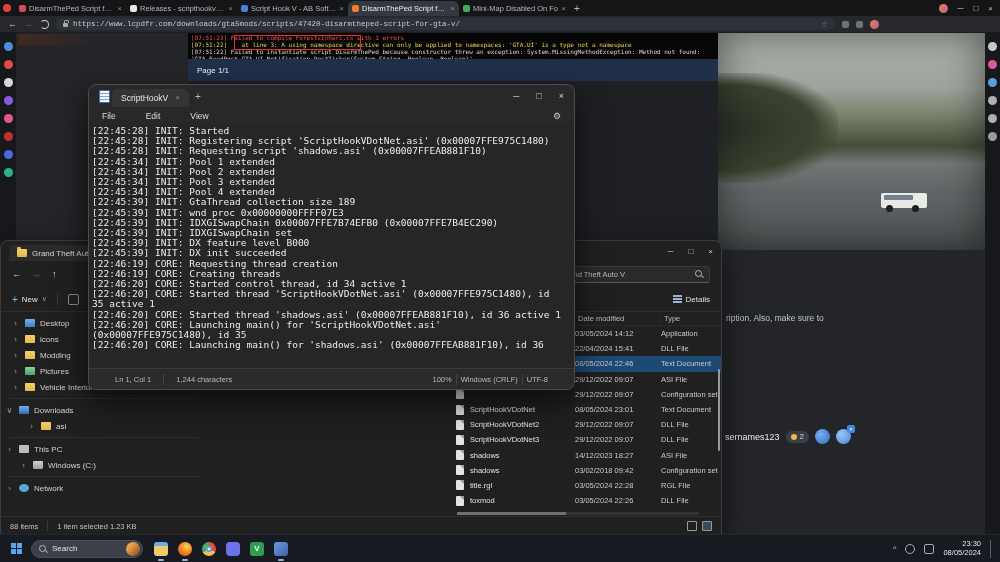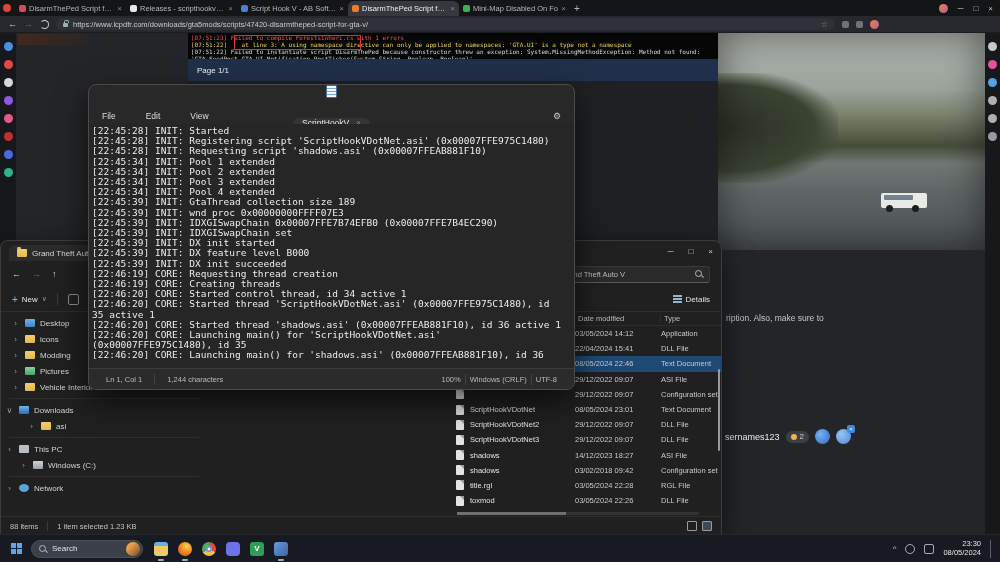--- a/index.html
+++ b/index.html
@@ -22,21 +22,21 @@
   .mini-avatar{width:9px;height:9px;border-radius:50%;background:linear-gradient(135deg,#e08a4a,#b85a9a);}
   .glyph-min::before{content:"─";} .glyph-max::before{content:"□";} .glyph-close::before{content:"×";}
   .toolbar{position:absolute;top:16px;left:0;right:0;height:17px;background:#26282d;border-bottom:1px solid #1b1c1f;display:flex;align-items:center;gap:7px;padding:0 8px;box-sizing:border-box;}
   .nav-arrow{color:#cfd2d6;font-size:9px;line-height:9px;}
   .nav-arrow.dim{color:#64676c;}
   .arrow-back::before{content:"←";} .arrow-fwd::before{content:"→";} .arrow-up::before{content:"↑";}
   .refresh{width:7px;height:7px;border:1px solid #cfd2d6;border-radius:50%;border-left-color:transparent;flex:none;}
   .addr{flex:1;max-width:765px;height:12px;background:#2e3137;border-radius:6px;display:flex;align-items:center;gap:5px;padding:0 7px;}
   .lock{width:5px;height:4px;background:#9fb3a8;border-radius:1px;position:relative;margin-top:2px;flex:none;}
   .lock::before{content:"";position:absolute;top:-3px;left:1px;width:3px;height:2px;border:1px solid #9fb3a8;border-bottom:none;border-radius:2px 2px 0 0;}
-  .url{font-size:7.5px;color:#c6c9ce;white-space:nowrap;overflow:hidden;}
+  .url{font-size:7.5px;color:#c6c9ce;white-space:nowrap;overflow:hidden;font-family:Liberation Mono, monospace;}
   .addr-star{margin-left:auto;color:#8a8d92;font-size:8px;} .addr-star::before{content:"☆";}
   .toolbar-right{display:flex;align-items:center;gap:7px;}
   .tb-dot{width:7px;height:7px;border-radius:2px;background:#6f7378;}
   
   .rail{position:absolute;top:33px;bottom:0;width:16px;background:#17181b;display:flex;flex-direction:column;align-items:center;gap:9px;padding-top:9px;z-index:1;}
   .rail-left{left:0;} .rail-right{right:0;width:15px;}
   .rail-ico{width:9px;height:9px;border-radius:50%;background:#888;flex:none;}
   
   .page{position:absolute;top:33px;left:16px;right:15px;bottom:0;background:#232528;overflow:hidden;}
   .page-texture{position:absolute;left:2px;top:1px;width:70px;height:11px;background:linear-gradient(90deg,#47291f,#2a2526);opacity:.85;}
@@ -112,29 +112,29 @@
   .v-scroll{position:absolute;right:1px;top:58px;width:2px;height:82px;background:#9a9a9a;border-radius:1px;}
   .h-scroll{position:absolute;bottom:2px;left:8px;right:22px;height:3px;background:#333;}
   .h-thumb{width:45%;height:3px;background:#707070;}
   .ex-status{position:absolute;bottom:0;left:0;right:0;height:18px;border-top:1px solid #2e2e2e;display:flex;align-items:center;gap:9px;padding:0 9px;font-size:7.5px;color:#c0c0c0;}
   .status-sep{width:1px;height:10px;background:#3a3a3a;}
   .ex-status-right{margin-left:auto;display:flex;gap:5px;}
   .view-ico{width:8px;height:8px;border:1px solid #9a9a9a;border-radius:1px;}
   .view-ico.on{background:#3a4a5a;}
   
   .notepad{position:absolute;left:88px;top:84px;width:487px;height:306px;background:#282828;border:1px solid #4a4a4a;border-radius:8px;box-shadow:0 12px 32px rgba(0,0,0,.65);overflow:hidden;color:#e6e6e6;z-index:20;box-sizing:border-box;}
-  .np-titlebar{height:22px;display:flex;align-items:center;gap:16px;padding:0 10px;flex-direction:column;}
+  .np-titlebar{height:22px;display:flex;align-items:center;gap:2px;padding:0 10px;}
   .np-appicon{width:9px;height:11px;background:linear-gradient(#f4f7fb 2px,#7aa6e0 2px 3px,#f4f7fb 3px 5px,#7aa6e0 5px 6px,#f4f7fb 6px 8px,#7aa6e0 8px 9px,#f4f7fb 9px);border:1px solid #4a6aa0;border-radius:1px;flex:none;}
   .np-tab{display:flex;align-items:center;gap:7px;background:#343434;height:18px;margin-top:4px;padding:0 9px;border-radius:6px 6px 0 0;font-size:8.5px;}
   .np-controls{margin-left:auto;display:flex;gap:17px;font-size:9px;color:#d5d5d5;}
   .np-menubar{height:17px;display:flex;align-items:center;gap:13px;padding:0 13px;font-size:8.5px;color:#dedede;}
   .gear{margin-left:auto;color:#c8c8c8;font-size:9px;} .gear::before{content:"⚙";}
   .np-editor{position:absolute;top:39px;bottom:20px;left:0;right:0;background:#262626;color:#ececec;font-family:"DejaVu Sans Mono",monospace;font-size:9.5px;line-height:10.2px;padding:2px 13px 0 3px;overflow:hidden;}
   .log-line{white-space:pre-wrap;word-break:break-word;}
-  .np-status{position:absolute;bottom:0;left:0;right:0;height:20px;background:#2b2b2b;border-top:1px solid #3c3c3c;display:flex;align-items:center;font-size:7.5px;color:#bababa;padding:0 17px;gap:12px;}
+  .np-status{position:absolute;bottom:0;left:0;right:0;height:20px;background:#2b2b2b;border-top:1px solid #3c3c3c;display:flex;align-items:center;font-size:7.5px;color:#bababa;padding:0 26px;gap:12px;}
   .np-sep{width:1px;height:11px;background:#424242;}
   .np-status-right{margin-left:auto;display:flex;align-items:center;gap:4px;}
   
   .taskbar{position:absolute;left:0;right:0;bottom:0;height:27px;background:rgba(24,27,33,0.97);border-top:1px solid rgba(255,255,255,.05);display:flex;align-items:center;z-index:50;color:#d5d8dc;}
   .tb-left{display:flex;align-items:center;gap:9px;padding-left:11px;}
   .win-logo{width:11px;height:11px;display:grid;grid-template-columns:5px 5px;grid-template-rows:5px 5px;gap:1px;}
   .win-cell{background:#58a6f2;}
   .search-pill{width:112px;height:18px;border-radius:9px;background:#3c4049;border:1px solid #4a4e57;display:flex;align-items:center;gap:5px;padding:0 2px 0 7px;font-size:8px;color:#e0e2e5;box-sizing:border-box;}
   .search-img{margin-left:auto;width:14px;height:14px;border-radius:7px;background:linear-gradient(135deg,#e8a04a 30%,#7a4a2a);}
   .tb-apps{display:flex;align-items:center;gap:10px;margin-left:11px;}
@@ -474,21 +474,20 @@
         <div class="log-line">[22:45:28] INIT: Registering script 'ScriptHookVDotNet.asi' (0x00007FFE975C1480)</div>
         <div class="log-line">[22:45:28] INIT: Requesting script 'shadows.asi' (0x00007FFEAB881F10)</div>
         <div class="log-line">[22:45:34] INIT: Pool 1 extended</div>
         <div class="log-line">[22:45:34] INIT: Pool 2 extended</div>
         <div class="log-line">[22:45:34] INIT: Pool 3 extended</div>
         <div class="log-line">[22:45:34] INIT: Pool 4 extended</div>
         <div class="log-line">[22:45:39] INIT: GtaThread collection size 189</div>
         <div class="log-line">[22:45:39] INIT: wnd proc 0x00000000FFFF07E3</div>
         <div class="log-line">[22:45:39] INIT: IDXGISwapChain 0x00007FFE7B74EFB0 (0x00007FFE7B4EC290)</div>
         <div class="log-line">[22:45:39] INIT: IDXGISwapChain set</div>
-        <div class="log-line">[22:45:39] INIT: DX init started</div>
         <div class="log-line">[22:45:39] INIT: DX feature level B000</div>
         <div class="log-line">[22:45:39] INIT: DX init succeeded</div>
         <div class="log-line">[22:46:19] CORE: Requesting thread creation</div>
         <div class="log-line">[22:46:19] CORE: Creating threads</div>
         <div class="log-line">[22:46:20] CORE: Started control thread, id 34 active 1</div>
         <div class="log-line">[22:46:20] CORE: Started thread 'ScriptHookVDotNet.asi' (0x00007FFE975C1480), id 35 active 1</div>
         <div class="log-line">[22:46:20] CORE: Started thread 'shadows.asi' (0x00007FFEAB881F10), id 36 active 1</div>
         <div class="log-line">[22:46:20] CORE: Launching main() for 'ScriptHookVDotNet.asi' (0x00007FFE975C1480), id 35</div>
         <div class="log-line">[22:46:20] CORE: Launching main() for 'shadows.asi' (0x00007FFEAB881F10), id 36</div>
       </div>

